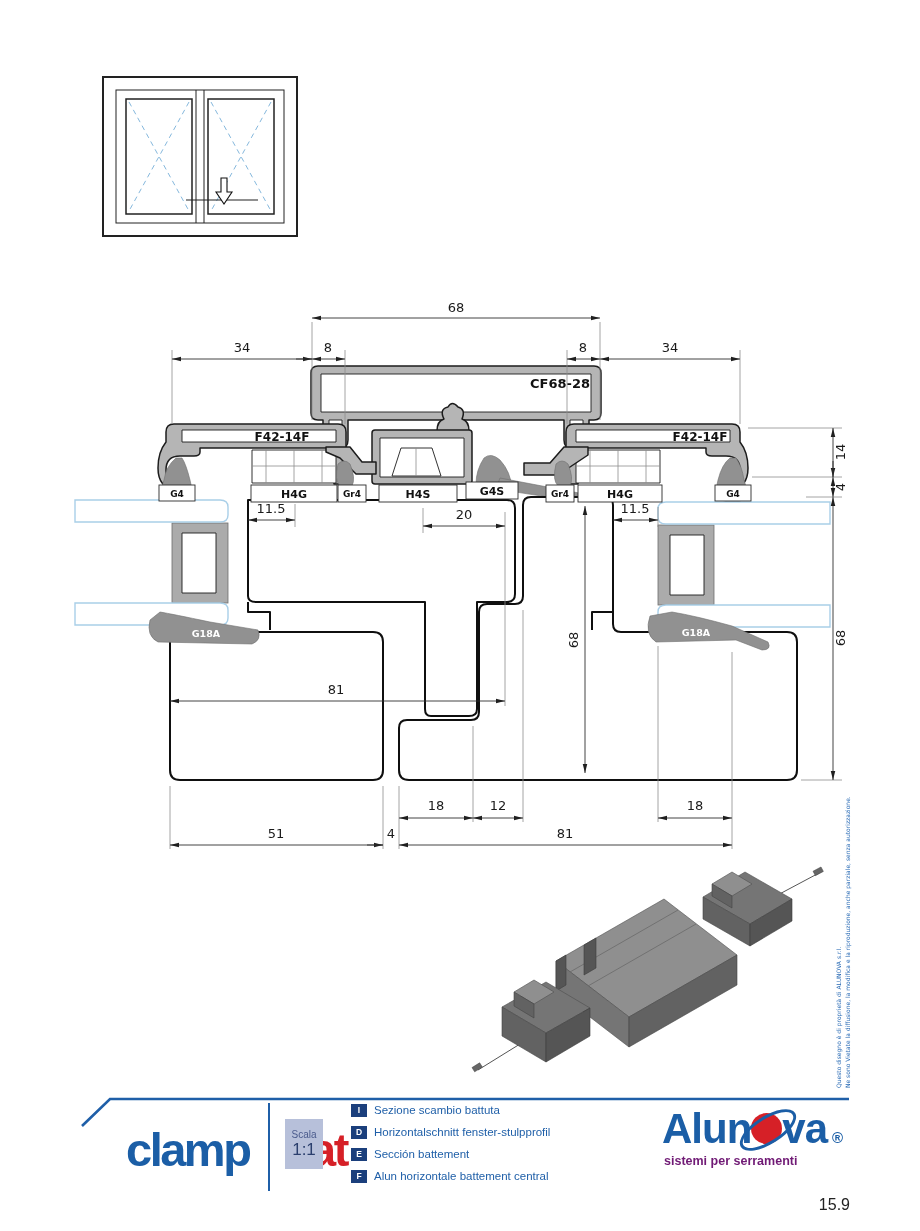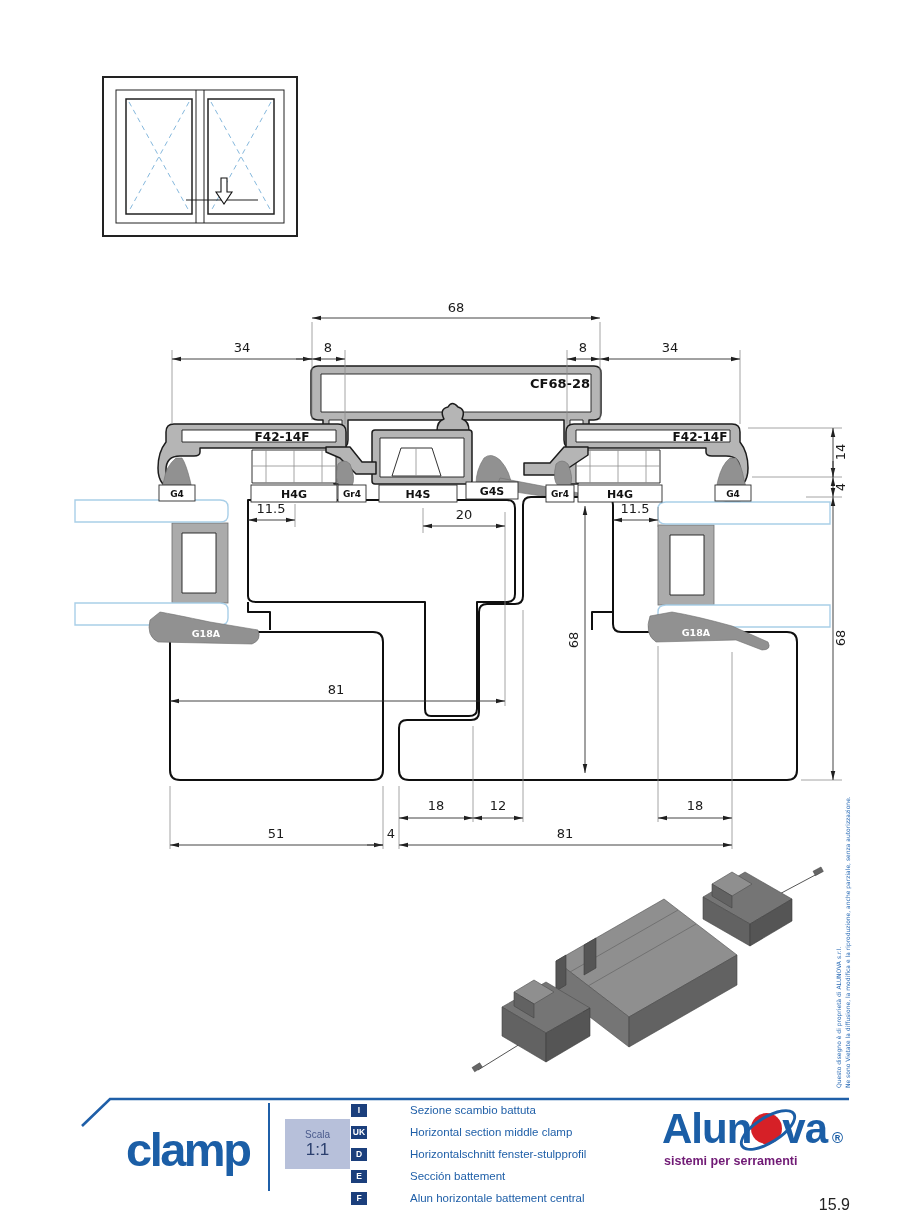--- a/index.html
+++ b/index.html
@@ -24,28 +24,28 @@
   .iso1{fill:#8f8f8f;stroke:#4f4f4f;stroke-width:0.6;}
   .iso2{fill:#757575;stroke:#4f4f4f;stroke-width:0.6;}
   .iso3{fill:#626262;stroke:#454545;stroke-width:0.6;}
   .iso4{fill:#555555;stroke:#3d3d3d;stroke-width:0.6;}
   .cpy{font:6px "DejaVu Sans",sans-serif;fill:#2a6bb5;}
   
   .footer{position:absolute;left:0;top:1094px;width:920px;height:137px;}
   .nf{position:absolute;left:126px;top:32px;font-size:47px;font-weight:800;letter-spacing:-2.5px;line-height:1;}
   .nf .p1{color:#1b5ea6;} .nf .p2{color:#d62027;margin-left:37px;}
   .fdiv{position:absolute;left:268px;top:9px;width:2px;height:88px;background:#1f5fa8;}
-  .scala{position:absolute;left:285px;top:25px;width:65px;height:50px;background:#b7c0da;
+  .scala{position:absolute;left:285px;top:25px;width:38px;height:50px;background:#b7c0da;
          display:flex;flex-direction:column;align-items:center;justify-content:center;}
   .scala .sl{font-size:10px;color:#4a5a8c;} .scala .sv{font-size:17px;color:#2b3f6e;}
   .legend{position:absolute;left:351px;top:5px;}
   .lrow{display:flex;align-items:center;height:22px;}
   .badge{width:16px;height:13px;background:#1b3f7c;color:#fff;font-size:8.5px;font-weight:bold;
          display:flex;align-items:center;justify-content:center;margin-right:7px;flex:none;}
-  .ltext{font-size:11.5px;color:#1f5fa8;white-space:nowrap;margin-left:36px;}
+  .ltext{font-size:11.5px;color:#1f5fa8;white-space:nowrap;}
   .alunova{position:absolute;left:662px;top:14px;color:#1b5ea6;font-size:42px;font-weight:800;
            letter-spacing:-1px;line-height:1;white-space:nowrap;}
   .owrap{display:inline-block;position:relative;width:31px;height:31px;top:1px;}
   .odot{position:absolute;left:0;top:0;width:31px;height:31px;background:#d62027;border-radius:50%;}
   .oring{position:absolute;left:-15px;top:3px;width:58px;height:22px;border:3.5px solid #1b5ea6;
          border-radius:50%;transform:rotate(-32deg);}
   .reg{font-size:15px;font-weight:bold;margin-left:5px;}
   .tagline{position:absolute;left:664px;top:60px;font-size:12.5px;font-weight:bold;color:#701a75;}
   .pagenum{position:absolute;left:800px;top:102px;width:50px;text-align:right;
            font-size:16px;color:#222;}
@@ -319,24 +319,20 @@
   <div class="scala">
     <span class="sl">Scala</span>
     <span class="sv">1:1</span>
   </div>
   <div class="legend">
     <div class="lrow">
       <span class="badge">I</span>
       <span class="ltext">Sezione scambio battuta</span>
     </div>
     <div class="lrow">
-      <span class="badge">UK</span>
-      <span class="ltext">Horizontal section middle clamp</span>
-    </div>
-    <div class="lrow">
       <span class="badge">D</span>
       <span class="ltext">Horizontalschnitt fenster-stulpprofil</span>
     </div>
     <div class="lrow">
       <span class="badge">E</span>
       <span class="ltext">Sección battement</span>
     </div>
     <div class="lrow">
       <span class="badge">F</span>
       <span class="ltext">Alun horizontale battement central</span>

